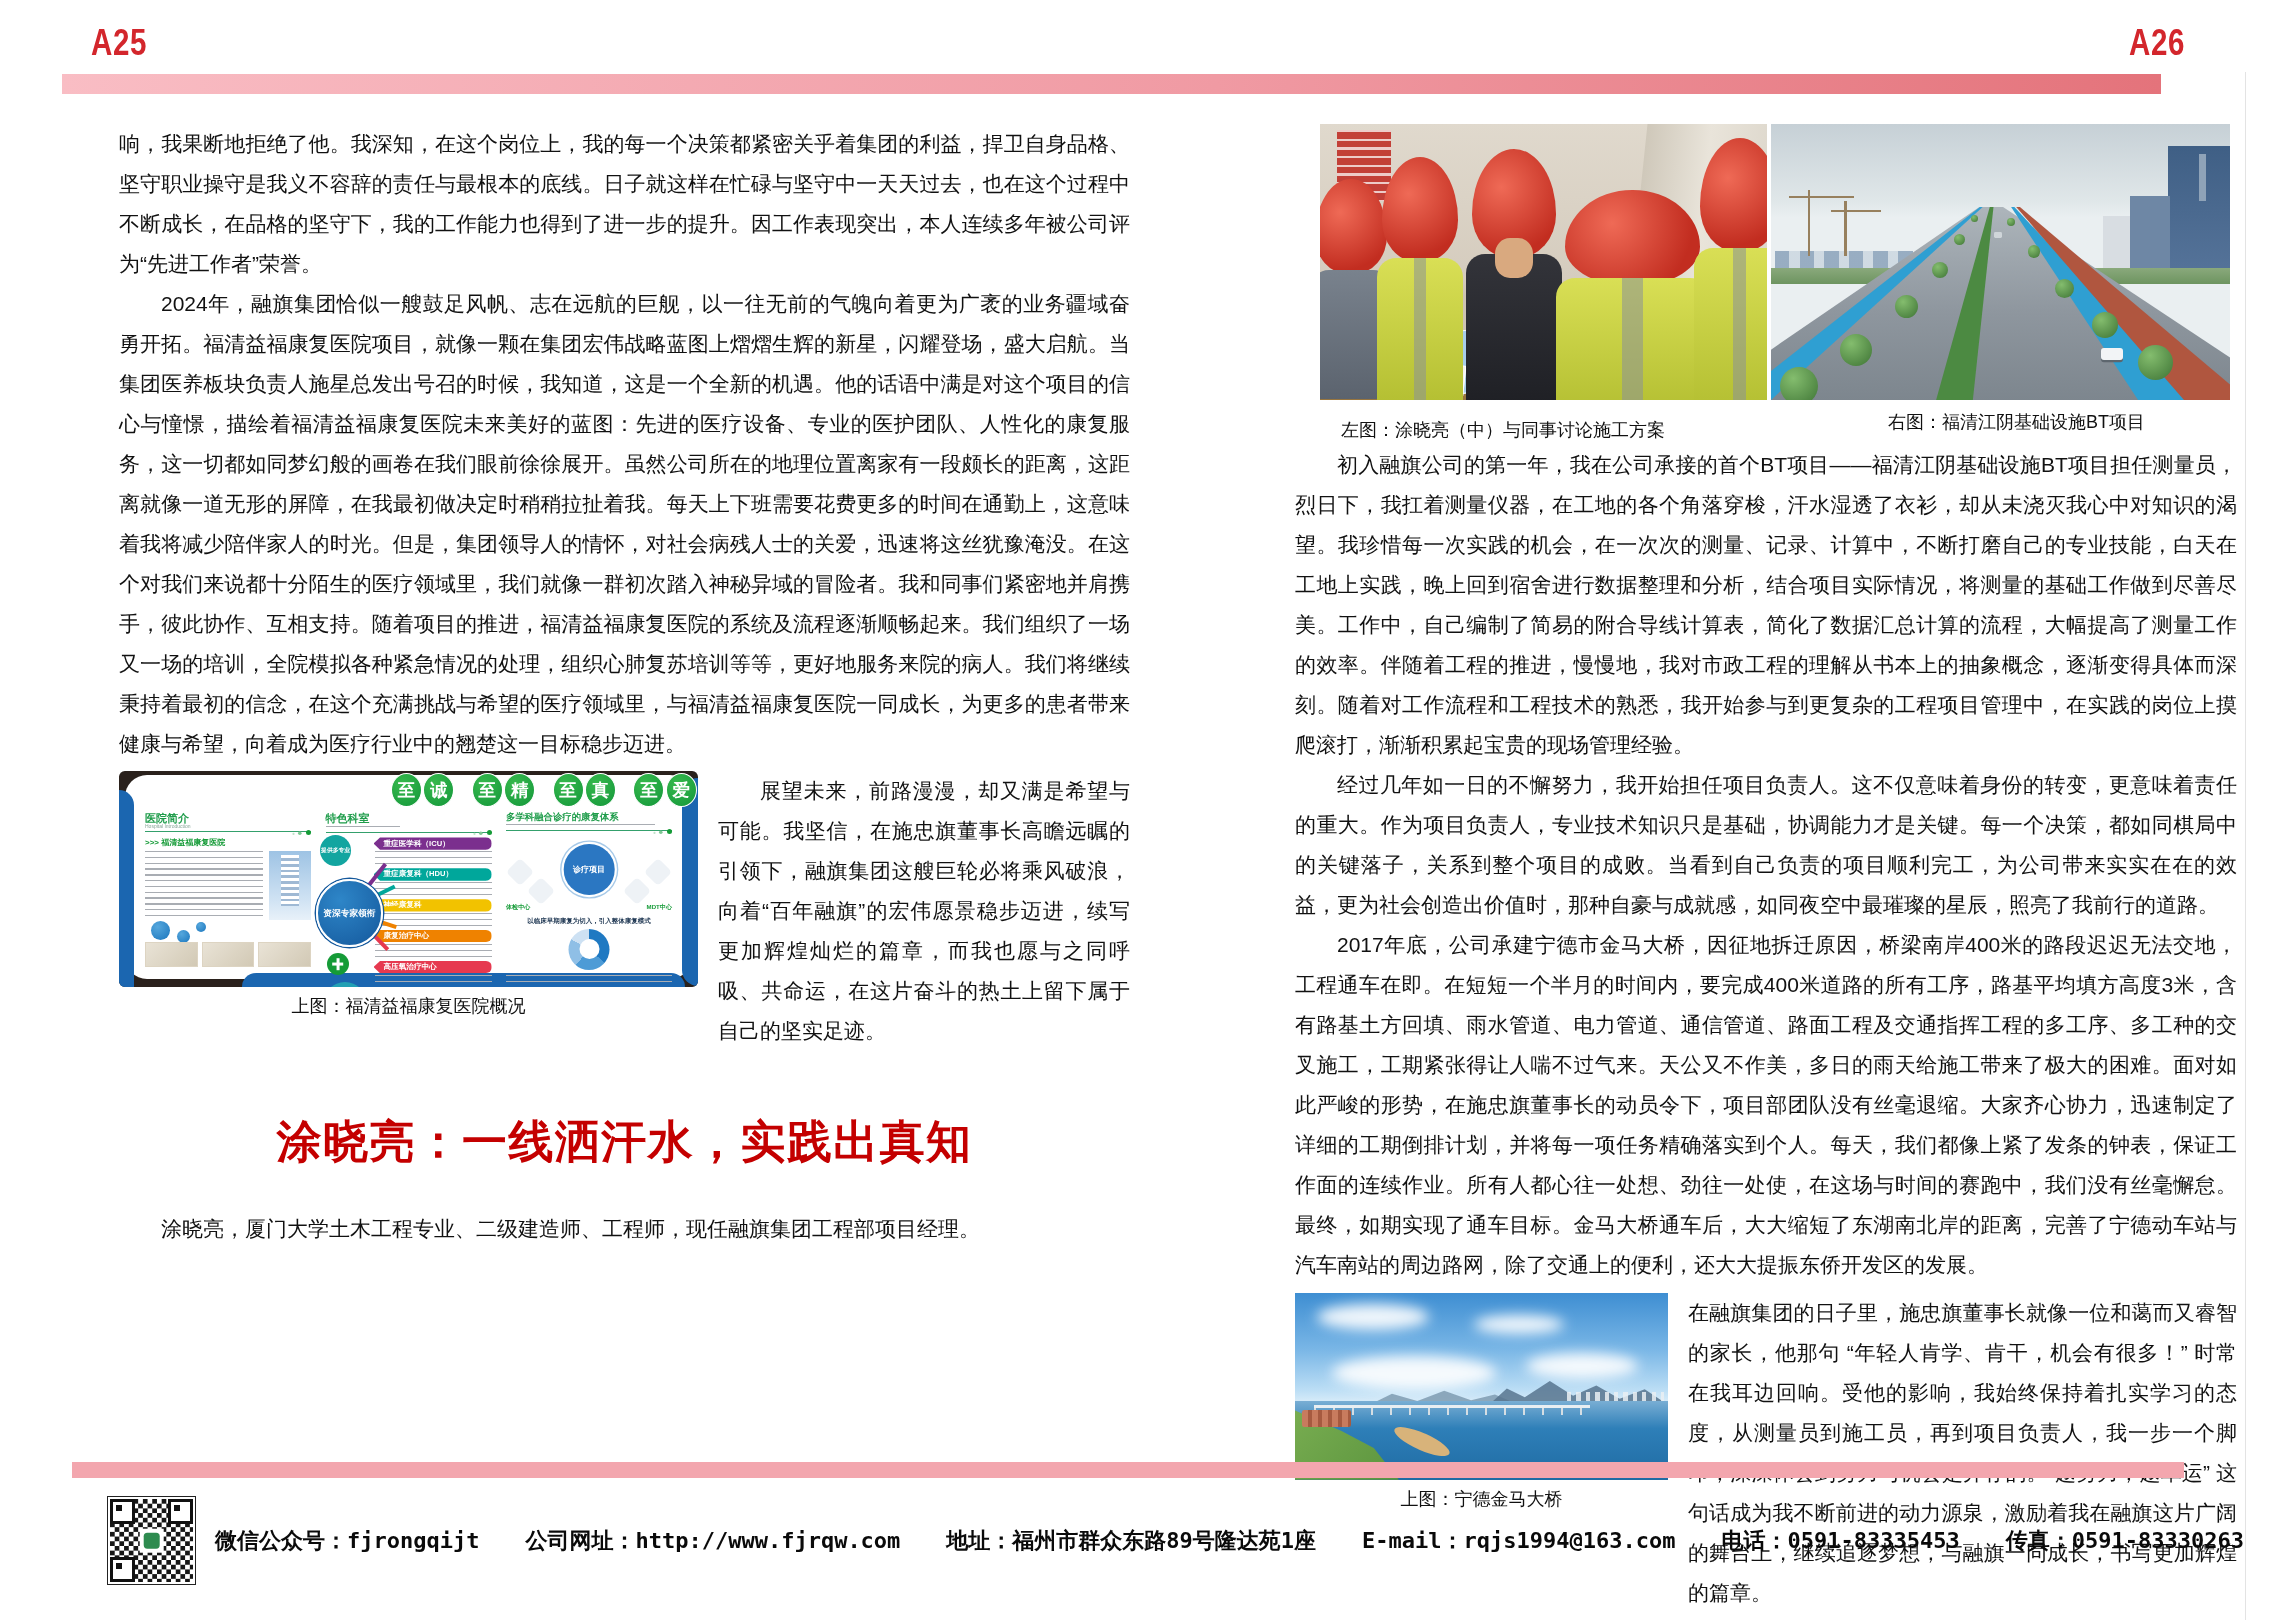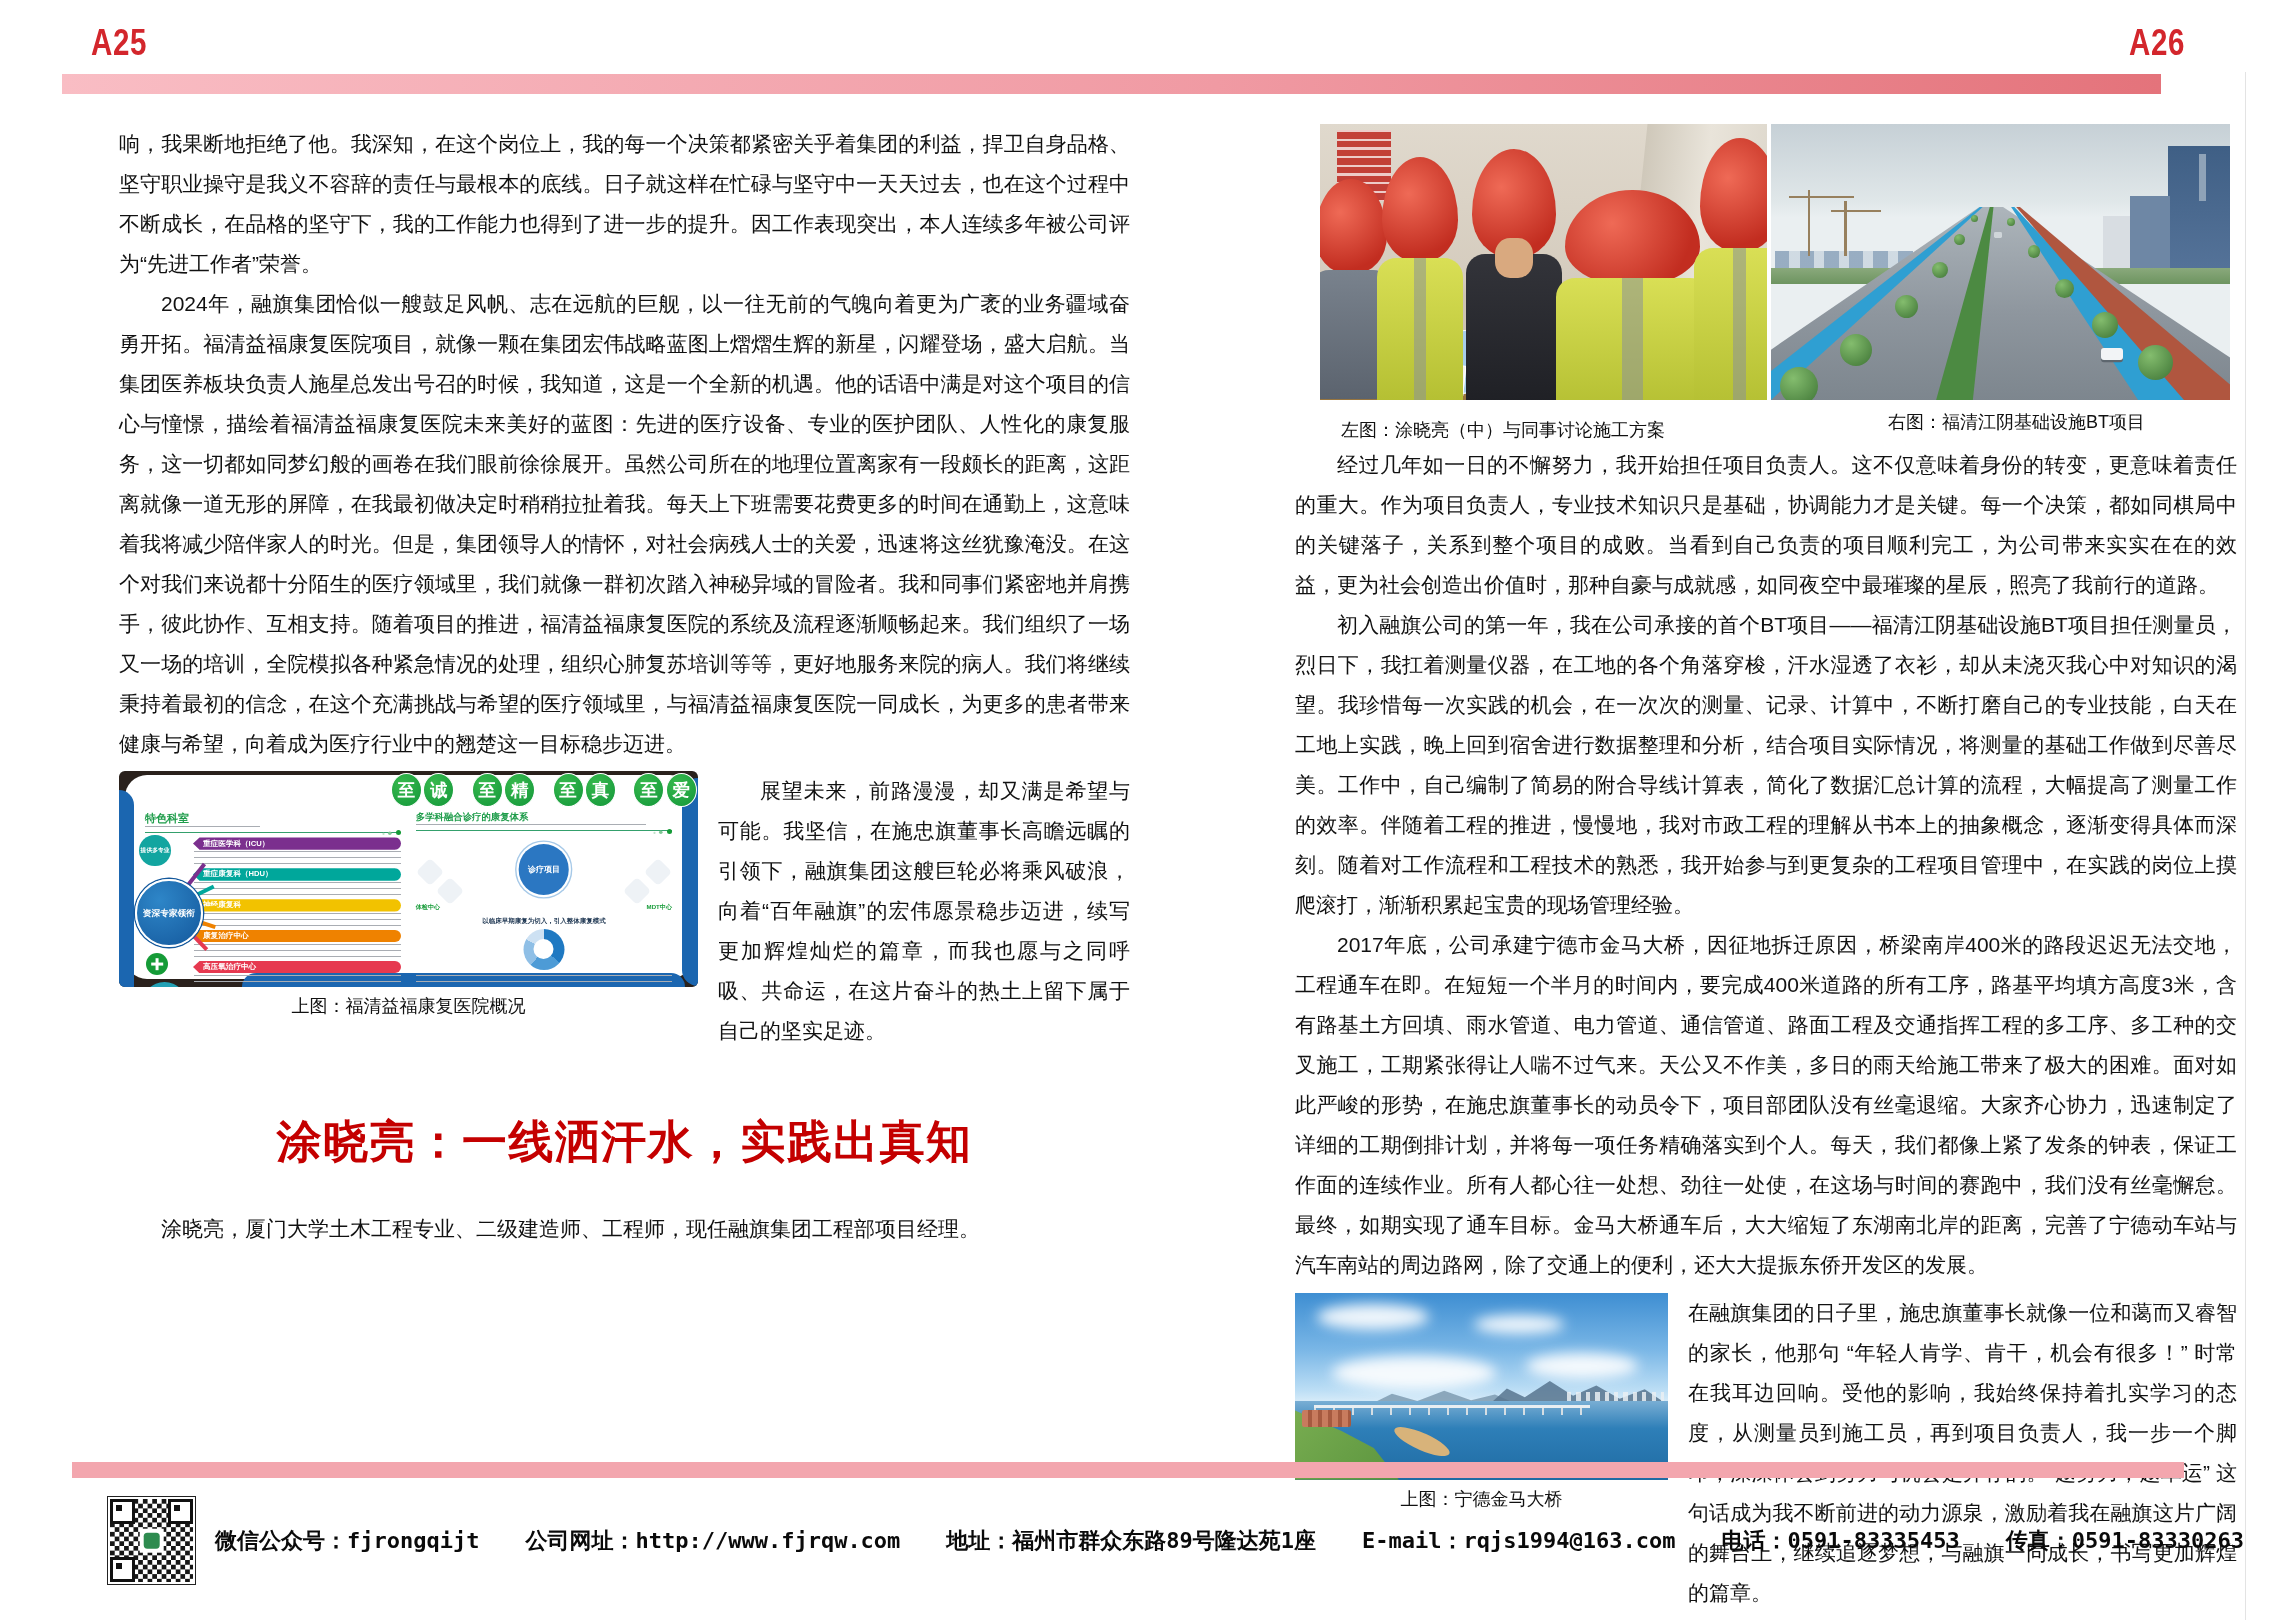--- a/index.html
+++ b/index.html
@@ -217,20 +217,41 @@
               <div class="m-c">至</div>
               <div class="m-c">真</div>
             </div>
             <div class="m-pair">
               <div class="m-c">至</div>
               <div class="m-c">爱</div>
             </div>
           </div>
           <div class="ig-cols">
 
+            <div class="ig-col">
+              <div class="ig-h">医院简介</div>
+              <div class="ig-en">Hospital Introduction</div>
+              <div class="ig-rule"></div>
+              <div class="col-body">
+                <div class="sub-green">&gt;&gt;&gt; 福清益福康复医院</div>
+                <div class="igrow">
+                  <div class="flines t1"></div>
+                  <div class="bldg"></div>
+                </div>
+                <div class="circ" style="left:5.8px;top:84px;width:19px;height:19px;"></div>
+                <div class="circ" style="left:32px;top:93px;width:13px;height:13px;"></div>
+                <div class="circ" style="left:51px;top:85px;width:10px;height:10px;"></div>
+                <div class="circ" style="left:7.2px;top:108px;width:14.5px;height:14.5px;"></div>
+                <div class="strip">
+                  <div class="ph"></div>
+                  <div class="ph"></div>
+                  <div class="ph"></div>
+                </div>
+              </div>
+            </div>
 
 
             <div class="ig-col">
               <div class="ig-h">特色科室</div>
               <div class="flines" style="width:45%;height:4.3px;margin:1.4px 0 0;"></div>
               <div class="ig-rule"></div>
               <div class="col-body">
                 <div class="badge-multi">提供多专业</div>
                 <div class="spoke rb0" style="top:51px;transform:rotate(-52deg);"></div>
                 <div class="spoke rb1" style="top:62px;transform:rotate(-26deg);"></div>
@@ -347,22 +368,22 @@
         <div class="tree" style="left:80%;top:80%;width:35px;height:35px;"></div>
         <div class="h-car"></div>
         <div class="h-car2"></div>
       </figure>
     </div>
     <div class="caption-row">
       <span class="caption cl">左图：涂晓亮（中）与同事讨论施工方案</span>
       <span class="caption">右图：福清江阴基础设施BT项目</span>
     </div>
 
+    <p class="body-text">初入融旗公司的第一年，我在公司承接的首个BT项目——福清江阴基础设施BT项目担任测量员，烈日下，我扛着测量仪器，在工地的各个角落穿梭，汗水湿透了衣衫，却从未浇灭我心中对知识的渴望。我珍惜每一次实践的机会，在一次次的测量、记录、计算中，不断打磨自己的专业技能，白天在工地上实践，晚上回到宿舍进行数据整理和分析，结合项目实际情况，将测量的基础工作做到尽善尽美。工作中，自己编制了简易的附合导线计算表，简化了数据汇总计算的流程，大幅提高了测量工作的效率。伴随着工程的推进，慢慢地，我对市政工程的理解从书本上的抽象概念，逐渐变得具体而深刻。随着对工作流程和工程技术的熟悉，我开始参与到更复杂的工程项目管理中，在实践的岗位上摸爬滚打，渐渐积累起宝贵的现场管理经验。</p>
     <p class="body-text">经过几年如一日的不懈努力，我开始担任项目负责人。这不仅意味着身份的转变，更意味着责任的重大。作为项目负责人，专业技术知识只是基础，协调能力才是关键。每一个决策，都如同棋局中的关键落子，关系到整个项目的成败。当看到自己负责的项目顺利完工，为公司带来实实在在的效益，更为社会创造出价值时，那种自豪与成就感，如同夜空中最璀璨的星辰，照亮了我前行的道路。</p>
-    <p class="body-text">初入融旗公司的第一年，我在公司承接的首个BT项目——福清江阴基础设施BT项目担任测量员，烈日下，我扛着测量仪器，在工地的各个角落穿梭，汗水湿透了衣衫，却从未浇灭我心中对知识的渴望。我珍惜每一次实践的机会，在一次次的测量、记录、计算中，不断打磨自己的专业技能，白天在工地上实践，晚上回到宿舍进行数据整理和分析，结合项目实际情况，将测量的基础工作做到尽善尽美。工作中，自己编制了简易的附合导线计算表，简化了数据汇总计算的流程，大幅提高了测量工作的效率。伴随着工程的推进，慢慢地，我对市政工程的理解从书本上的抽象概念，逐渐变得具体而深刻。随着对工作流程和工程技术的熟悉，我开始参与到更复杂的工程项目管理中，在实践的岗位上摸爬滚打，渐渐积累起宝贵的现场管理经验。</p>
     <p class="body-text">2017年底，公司承建宁德市金马大桥，因征地拆迁原因，桥梁南岸400米的路段迟迟无法交地，工程通车在即。在短短一个半月的时间内，要完成400米道路的所有工序，路基平均填方高度3米，含有路基土方回填、雨水管道、电力管道、通信管道、路面工程及交通指挥工程的多工序、多工种的交叉施工，工期紧张得让人喘不过气来。天公又不作美，多日的雨天给施工带来了极大的困难。面对如此严峻的形势，在施忠旗董事长的动员令下，项目部团队没有丝毫退缩。大家齐心协力，迅速制定了详细的工期倒排计划，并将每一项任务精确落实到个人。每天，我们都像上紧了发条的钟表，保证工作面的连续作业。所有人都心往一处想、劲往一处使，在这场与时间的赛跑中，我们没有丝毫懈怠。最终，如期实现了通车目标。金马大桥通车后，大大缩短了东湖南北岸的距离，完善了宁德动车站与汽车南站的周边路网，除了交通上的便利，还大大提振东侨开发区的发展。</p>
 
     <div class="media-row">
       <figure class="bridge-fig">
         <div class="photo bridge">
           <div class="b-cloud" style="left:6%;top:6%;width:30%;height:14%;"></div>
           <div class="b-cloud" style="left:48%;top:12%;width:24%;height:10%;"></div>
           <div class="b-cloud" style="left:10%;top:34%;width:44%;height:18%;"></div>
           <div class="b-cloud" style="left:62%;top:32%;width:30%;height:14%;"></div>
           <div class="b-m2"></div>

